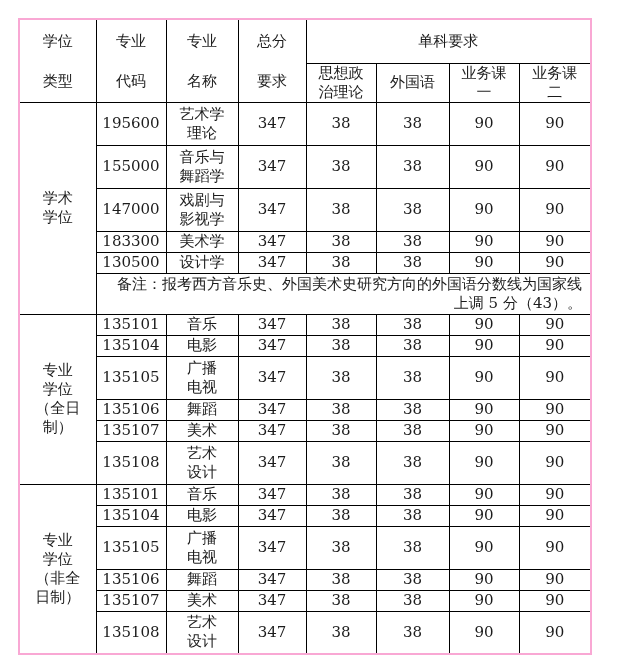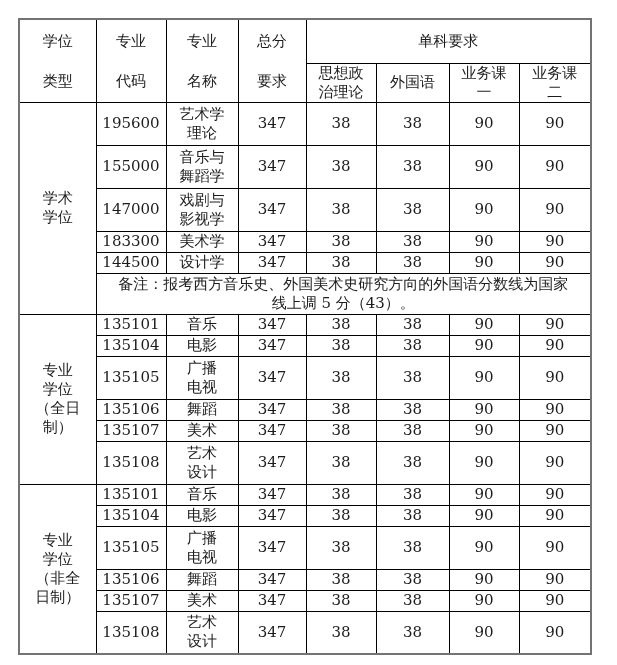--- a/index.html
+++ b/index.html
@@ -11,43 +11,43 @@
     font-family: "DejaVu Serif", "Liberation Serif", serif;
     color: #1c1c1c;
   }
   table.score-table {
     position: absolute;
     left: 18px;
     top: 18px;
     width: 572px;
     border-collapse: collapse;
     table-layout: fixed;
-    border: 2px solid #737373;
+    border: 2px solid #f9a8d4;
   }
   td, th {
     border: 1px solid #000000;
     text-align: center;
     vertical-align: middle;
     white-space: pre-line;
     font-size: 15px;
     font-weight: normal;
     line-height: 19px;
     padding: 0;
     overflow: hidden;
   }
   th.hmain { line-height: 40px; }
   tr.h1 { height: 44px; }
   tr.h2 { height: 38px; }
   tr.tall { height: 43px; }
   tr.short { height: 21px; }
   tr.noterow { height: 41px; }
   td.notecell {
-    text-align: center;
+    text-align: right;
     white-space: normal;
-    padding: 1px 16px;
+    padding: 1px 8px;
     line-height: 19px;
   }
 </style>
 </head>
 <body>
 
 <table class="score-table">
   <colgroup>
     <col style="width:77px">
     <col style="width:70px">
@@ -116,21 +116,21 @@
   <tr class="short">
     <td>183300</td>
     <td>美术学</td>
     <td>347</td>
     <td>38</td>
     <td>38</td>
     <td>90</td>
     <td>90</td>
   </tr>
   <tr class="short">
-    <td>144500</td>
+    <td>130500</td>
     <td>设计学</td>
     <td>347</td>
     <td>38</td>
     <td>38</td>
     <td>90</td>
     <td>90</td>
   </tr>
   <tr class="noterow">
     <td class="notecell" colspan="7">备注：报考西方音乐史、外国美术史研究方向的外国语分数线为国家线上调 5 分（43）。</td>
   </tr>

